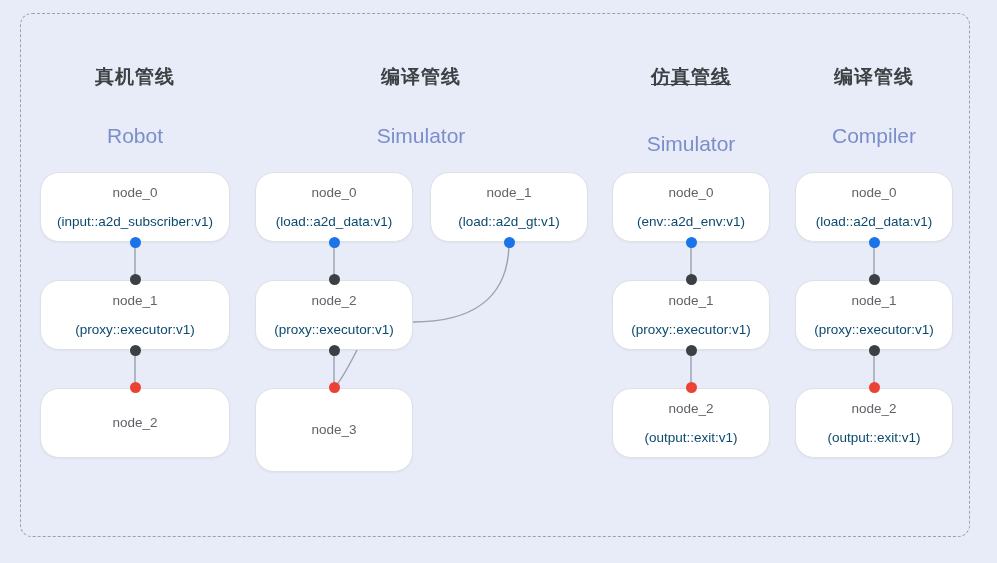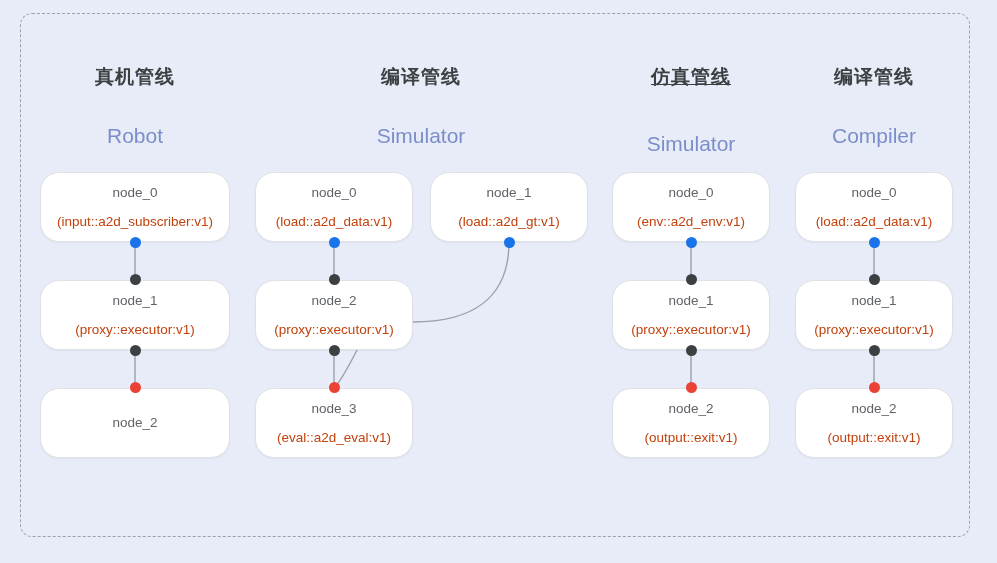--- a/index.html
+++ b/index.html
@@ -60,21 +60,21 @@
     text-align: center;
     z-index: 3;
   }
   .node-title {
     font-size: 13.5px;
     color: #5f6368;
     line-height: 20px;
   }
   .node-sub {
     font-size: 13.5px;
-    color: #c2410c;
+    color: #0c4a6e;
     line-height: 20px;
     white-space: nowrap;
     margin-top: 9px;
   }
   svg.edges {
     position: absolute;
     left: 0; top: 0;
     width: 997px;
     height: 563px;
     z-index: 2;
@@ -137,23 +137,22 @@
         <div class="node-sub">(load::a2d_data:v1)</div>
       </div>
       <div class="node-box" style="left: 430px; top: 172px; width: 158px; height: 70px;">
         <div class="node-title">node_1</div>
         <div class="node-sub">(load::a2d_gt:v1)</div>
       </div>
       <div class="node-box" style="left: 255px; top: 280px; width: 158px; height: 70px;">
         <div class="node-title">node_2</div>
         <div class="node-sub">(proxy::executor:v1)</div>
       </div>
-      <div class="node-box" style="left: 255px; top: 388px; width: 158px; height: 70px;">
+      <div class="node-box" style="left: 255px; top: 388px; width: 158px; height: 84px;">
         <div class="node-title">node_3</div>
-        <div class="node-sub">(eval::a2d_eval:v1)</div>
       </div>
       <div class="node-box" style="left: 612px; top: 172px; width: 158px; height: 70px;">
         <div class="node-title">node_0</div>
         <div class="node-sub">(env::a2d_env:v1)</div>
       </div>
       <div class="node-box" style="left: 612px; top: 280px; width: 158px; height: 70px;">
         <div class="node-title">node_1</div>
         <div class="node-sub">(proxy::executor:v1)</div>
       </div>
       <div class="node-box" style="left: 612px; top: 388px; width: 158px; height: 70px;">

